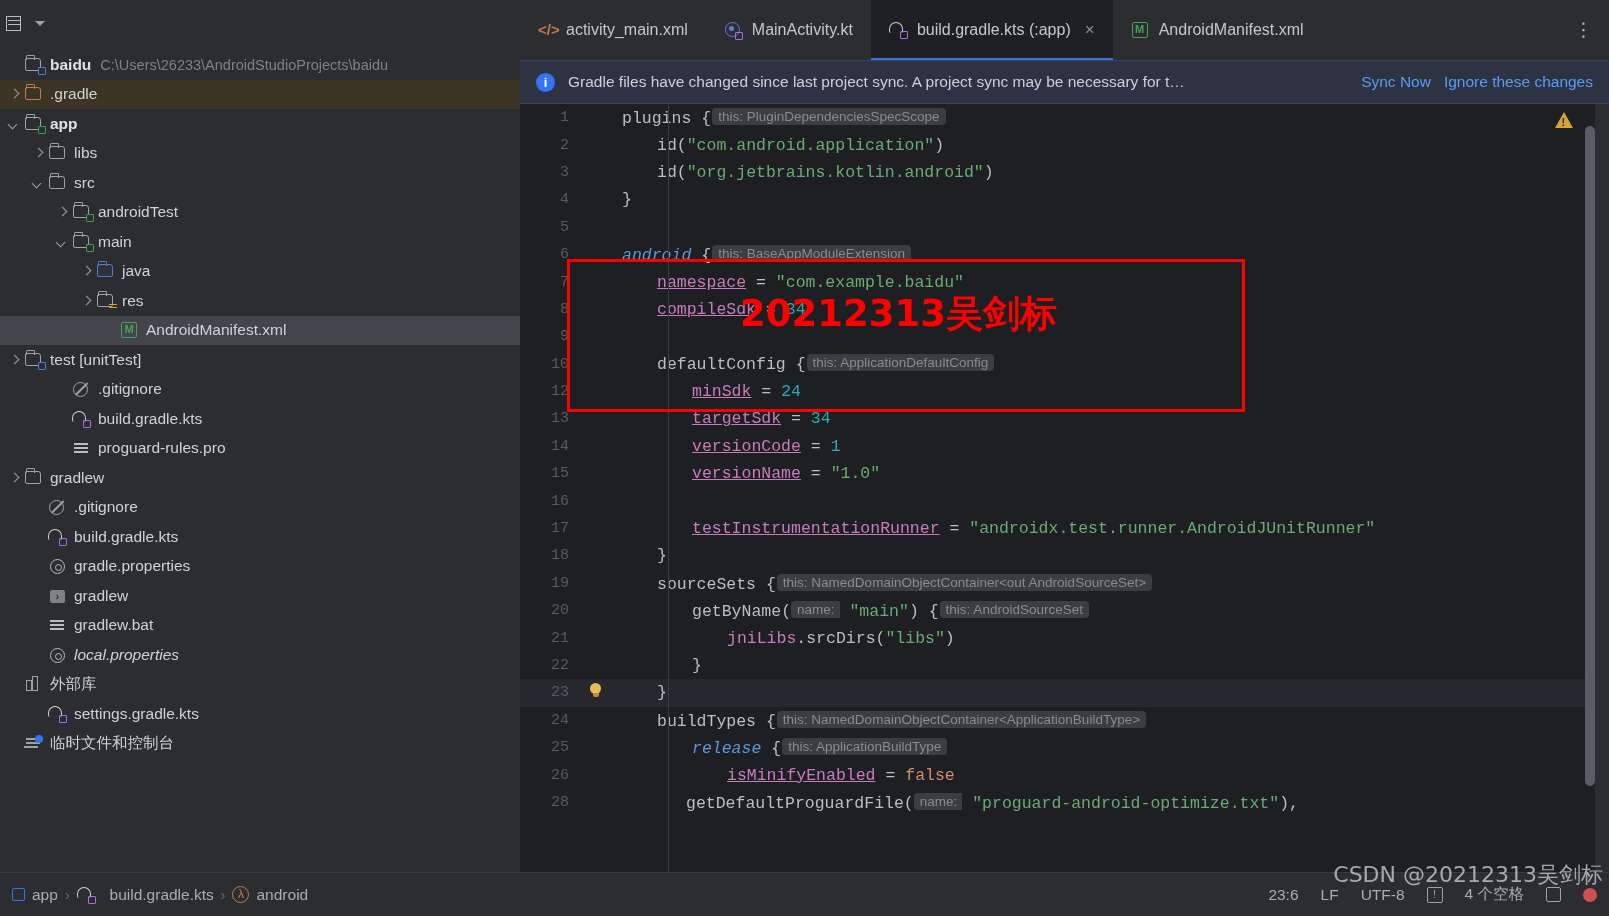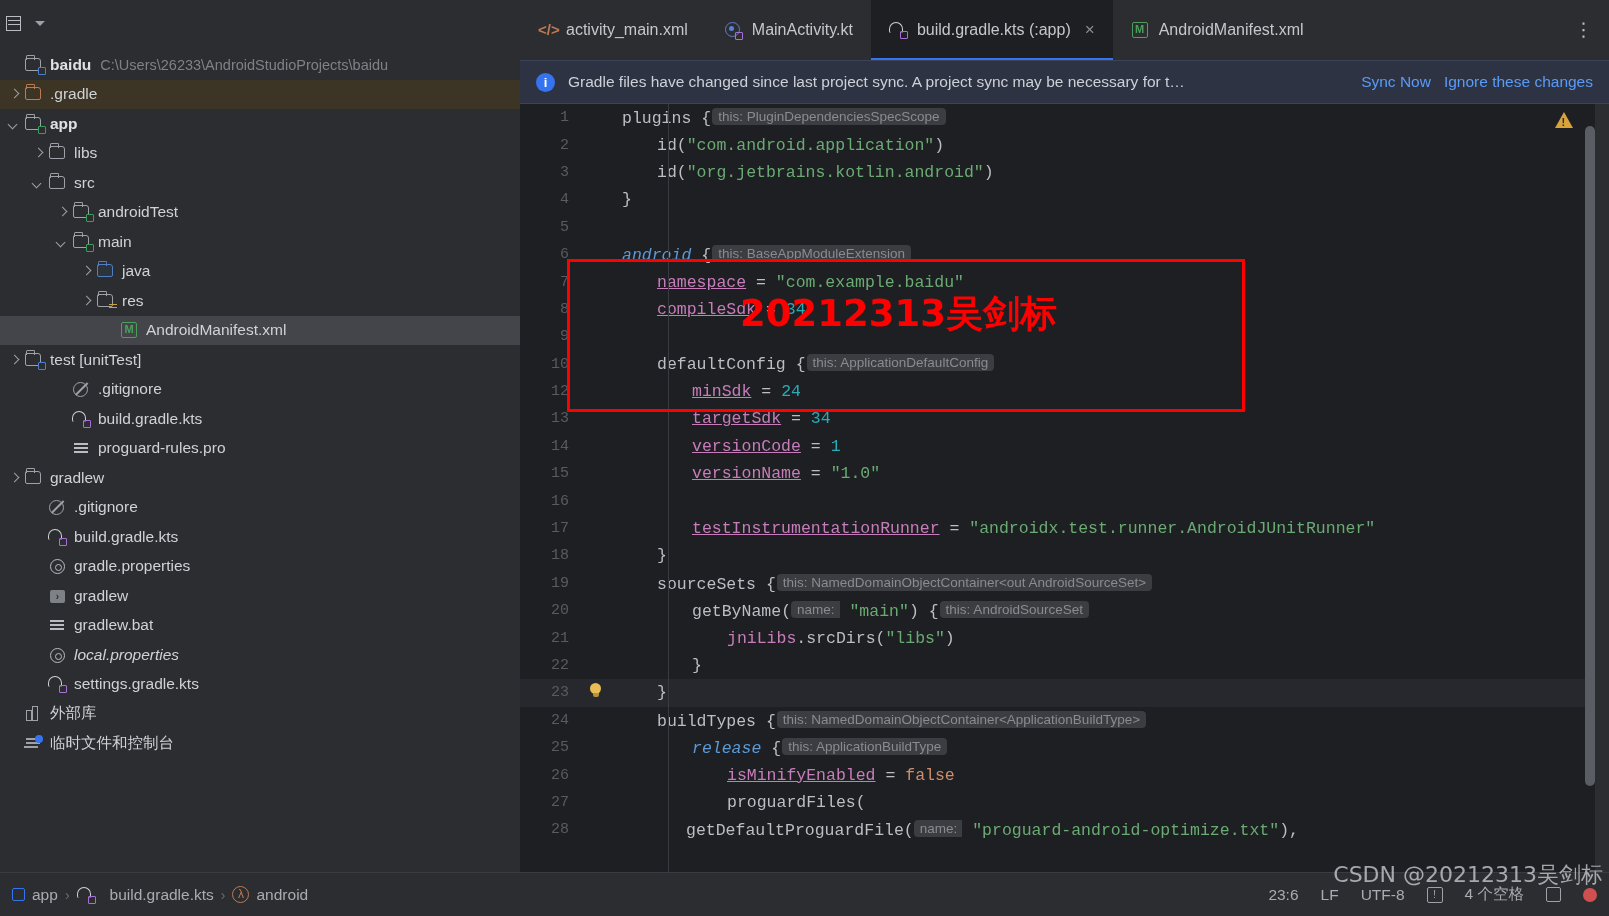--- a/index.html
+++ b/index.html
@@ -382,36 +382,36 @@
             </span>
             <span class="lbl">gradlew.bat</span>
           </div>
           <div class="node" style="padding-left: 30px; font-style: italic;">
             <span class="arrow"></span>
             <span class="ico">
               <span class="ico-gear"></span>
             </span>
             <span class="lbl">local.properties</span>
           </div>
+          <div class="node" style="padding-left: 6px;">
+            <span class="arrow"></span>
+            <span class="ico">
+              <span class="ico-lib"></span>
+            </span>
+            <span class="lbl">外部库</span>
+          </div>
           <div class="node" style="padding-left: 30px;">
             <span class="arrow"></span>
             <span class="ico">
               <span class="ico-gradle">
                 <span class="eleph"></span>
                 <span class="kt"></span>
               </span>
             </span>
             <span class="lbl">settings.gradle.kts</span>
-          </div>
-          <div class="node" style="padding-left: 6px;">
-            <span class="arrow"></span>
-            <span class="ico">
-              <span class="ico-lib"></span>
-            </span>
-            <span class="lbl">外部库</span>
           </div>
           <div class="node" style="padding-left: 6px;">
             <span class="arrow"></span>
             <span class="ico">
               <span class="ico-scratch"></span>
             </span>
             <span class="lbl">临时文件和控制台</span>
           </div>
         </div>
     </div>
@@ -557,24 +557,20 @@
               <div class="gutter">24</div>
               <div class="codeline" style="margin-left: 77px;"><span class="ident">buildTypes</span> {<span class="hint">this: NamedDomainObjectContainer&lt;ApplicationBuildType&gt;</span></div>
             </div>
             <div class="code-row">
               <div class="gutter">25</div>
               <div class="codeline" style="margin-left: 112px;"><span class="kwb">release</span> {<span class="hint">this: ApplicationBuildType</span></div>
             </div>
             <div class="code-row">
               <div class="gutter">26</div>
               <div class="codeline" style="margin-left: 147px;"><span class="prop">isMinifyEnabled</span> = <span class="kw">false</span></div>
-            </div>
-            <div class="code-row">
-              <div class="gutter">27</div>
-              <div class="codeline" style="margin-left: 147px;"><span class="ident">proguardFiles</span>(</div>
             </div>
             <div class="code-row">
               <div class="gutter">28</div>
               <div class="codeline" style="margin-left: 106px;"><span class="ident">getDefaultProguardFile</span>(<span class="hint-i">name:</span> <span class="str">"proguard-android-optimize.txt"</span>),</div>
             </div>
           </div>
 
         <div class="guide" style="left:148px;"></div>
 
         <span class="warn-tri"></span>

